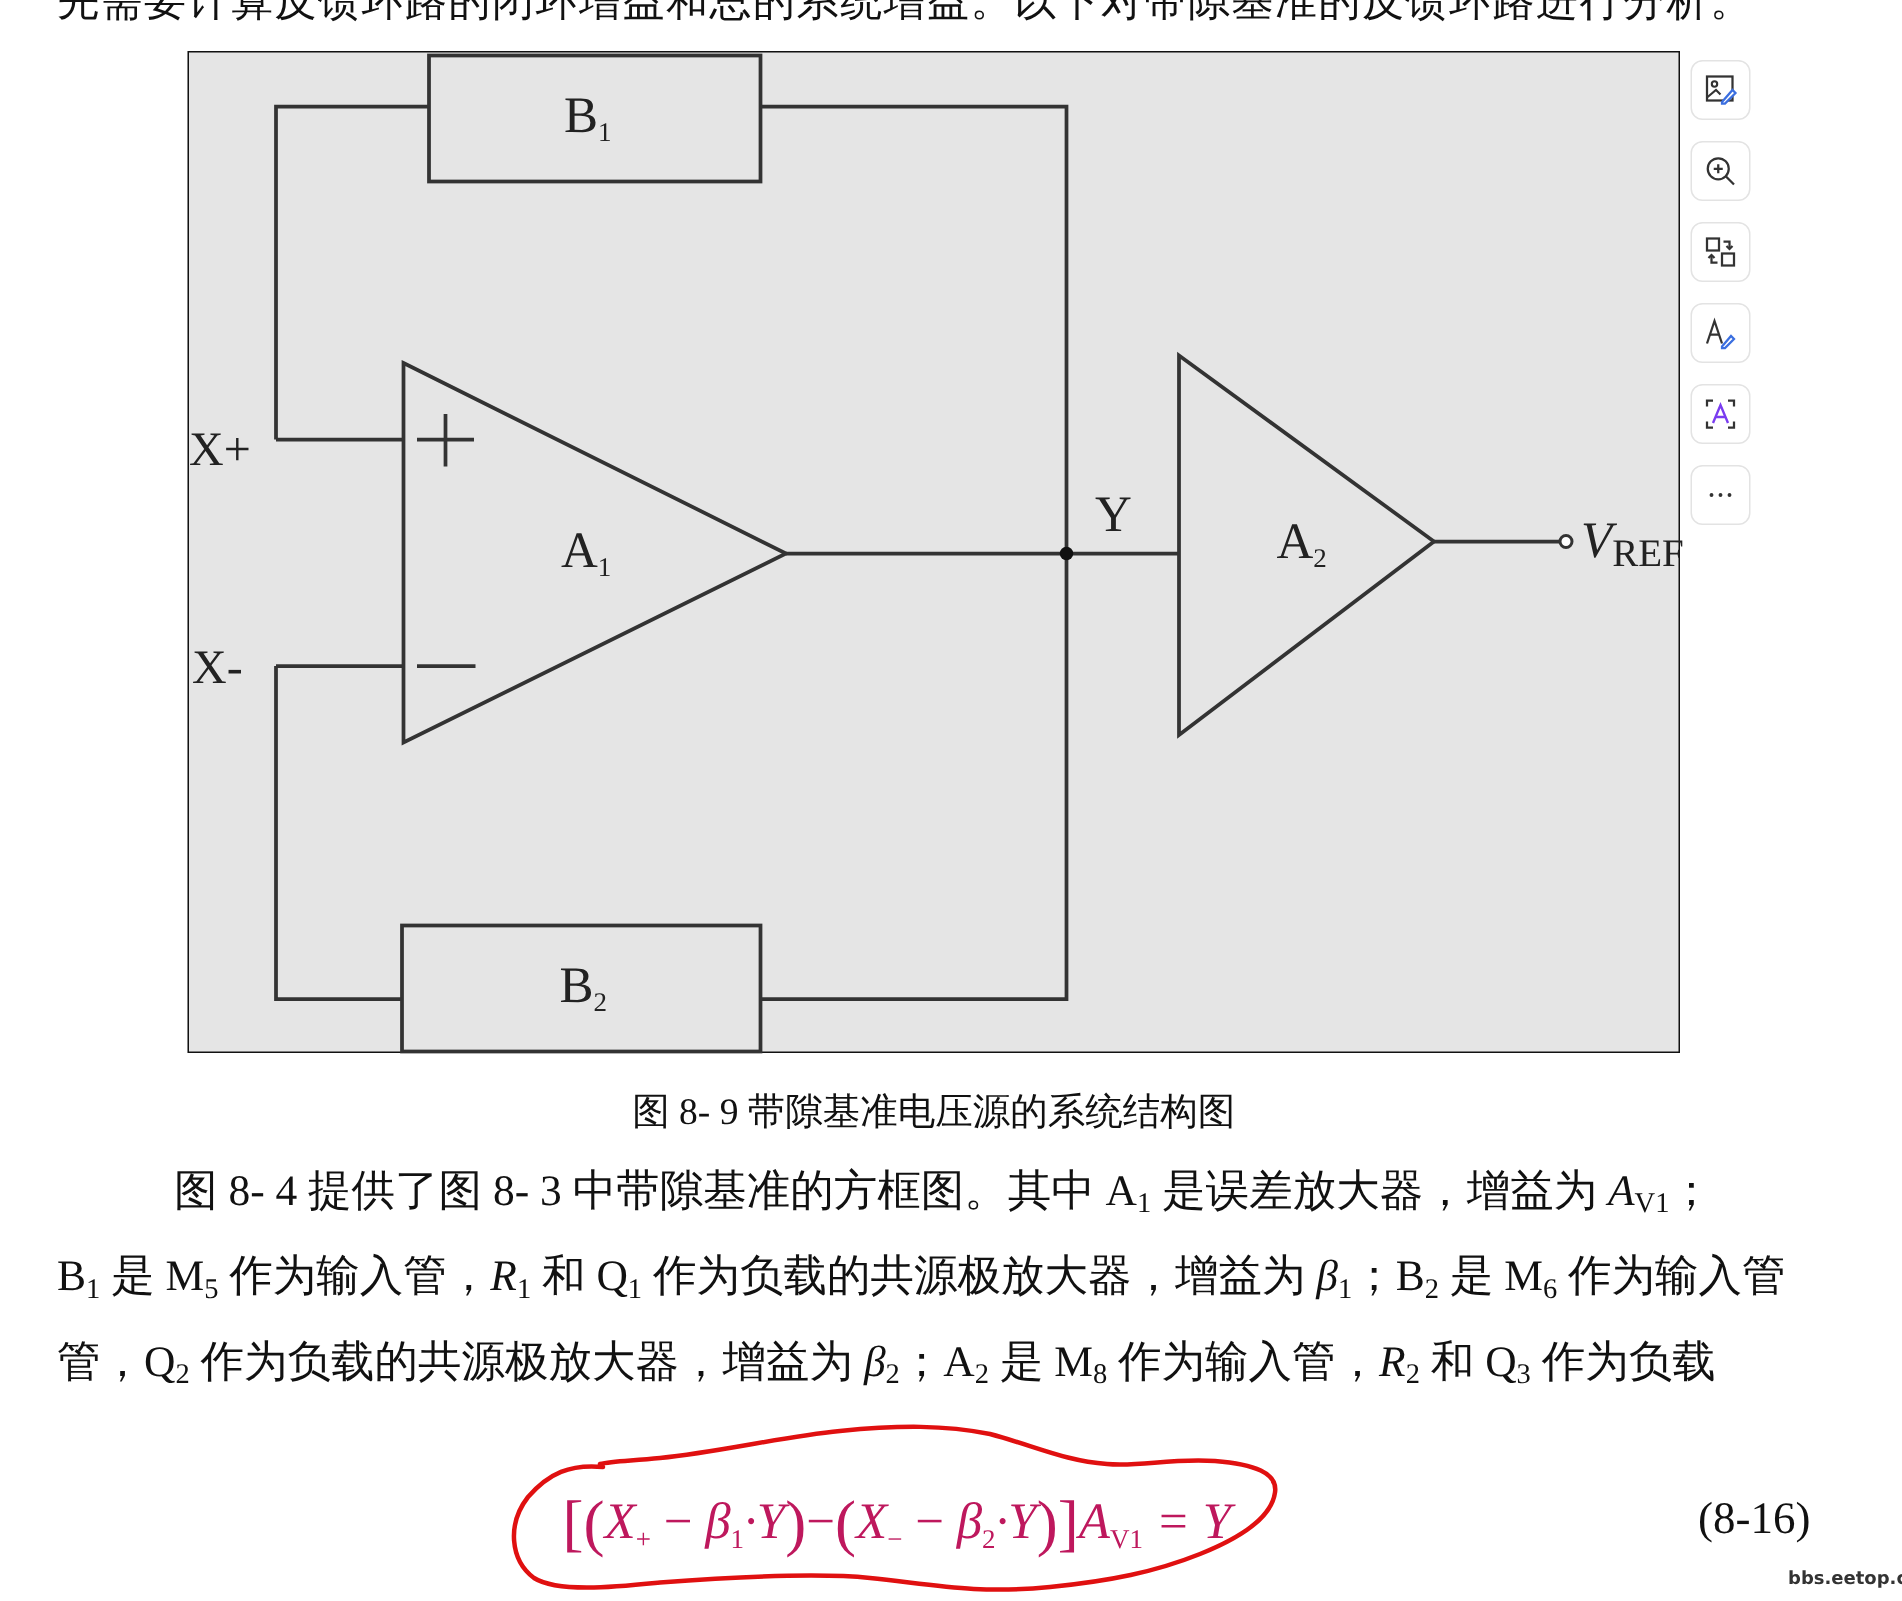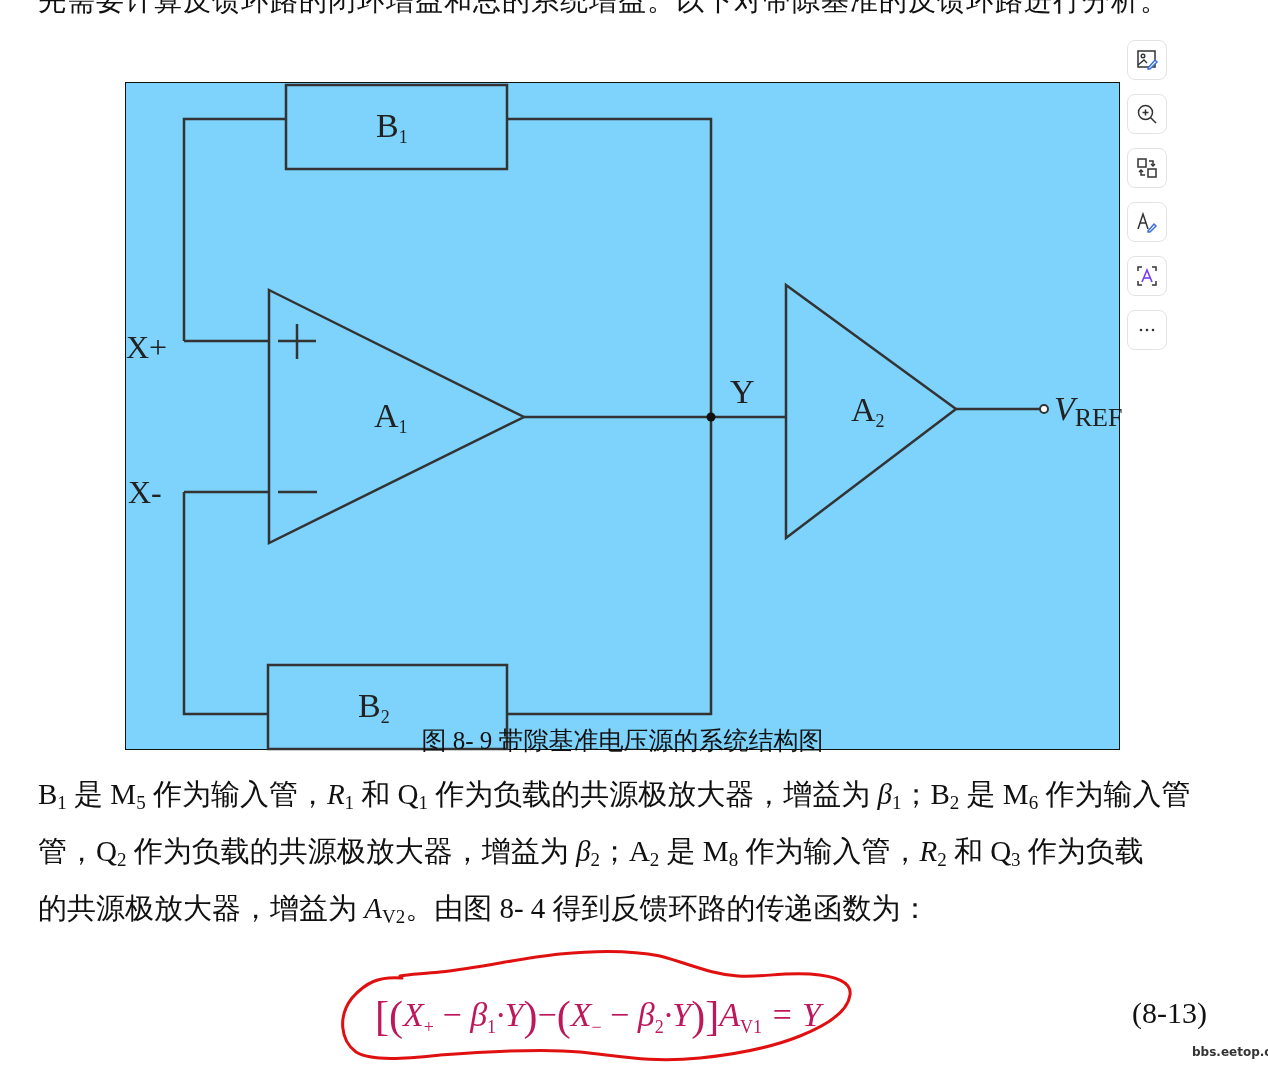--- a/index.html
+++ b/index.html
@@ -1,19 +1,19 @@
 <!DOCTYPE html>
 <html><head>
 <meta charset="utf-8">
 <style>
   html, body { margin:0; padding:0; background:#ffffff; }
   body { width:1268px; height:1067px; position:relative; overflow:hidden;
          font-family:"Liberation Serif","DejaVu Serif",serif; color:#111; }
   .top-line { position:absolute; left:38px; top:-18px; font-size:28px; white-space:nowrap; letter-spacing:1px; color:#111; }
-  .figure-box { position:absolute; left:125px; top:34px; width:995px; height:668px; border:1px solid #111; box-sizing:border-box; background:#7dd3fc;margin-top:48px; }
+  .figure-box { position:absolute; left:125px; top:34px; width:995px; height:668px; border:1px solid #111; box-sizing:border-box; background:#e5e5e5; }
   .figure-box svg { position:absolute; left:0; top:0; }
   .dlabel { position:absolute; font-family:"Liberation Serif",serif; font-size:34px; color:#222; white-space:nowrap; line-height:1; }
   .dlabel sub { font-size:18px; vertical-align:-6px; }
   .toolbar { position:absolute; left:1127px; top:40px; width:42px; }
   .tool-btn { width:40px; height:40px; border:1px solid #e3e3e3; border-radius:8px; background:#fff; margin-bottom:14px;
               display:flex; align-items:center; justify-content:center; box-sizing:border-box; cursor:pointer; }
   .tool-btn svg { width:24px; height:24px; }
   .caption { position:absolute; left:0; width:1245px; top:724px; text-align:center; font-size:25px; color:#111; }
   .para { position:absolute; left:38px; width:1190px; top:770px; font-size:29px; line-height:49px; color:#111; }
   .para .line { white-space:nowrap; display:block; }
@@ -60,21 +60,21 @@
 
       <polygon points="660,202 830,326 660,455"></polygon>
 
       <line x1="830" y1="326" x2="914" y2="326"></line>
       <circle cx="918" cy="326" r="4" stroke-width="2" fill="#fff"></circle>
     </g>
     <circle cx="585" cy="334" r="4.5" fill="#111"></circle>
   </svg>
 
   <div class="dlabel" style="left:250px;top:26px;"><span>B</span><sub>1</sub></div>
-  <div class="dlabel" style="left:232px;top:606px;"><span>B</span><sub>2</sub></div>
+  <div class="dlabel" style="left:247px;top:606px;"><span>B</span><sub>2</sub></div>
   <div class="dlabel" style="left:248px;top:316px;"><span>A</span><sub>1</sub></div>
   <div class="dlabel" style="left:725px;top:310px;"><span>A</span><sub>2</sub></div>
   <div class="dlabel" style="left:0px;top:248px;font-size:32px;">X+</div>
   <div class="dlabel" style="left:2px;top:393px;font-size:32px;">X-</div>
   <div class="dlabel" style="left:604px;top:292px;">Y</div>
   <div class="dlabel" style="left:928px;top:309px;font-style:italic;"><span>V</span><sub style="font-style:normal;font-size:26px;">REF</sub></div>
 </div>
 
 <div class="toolbar">
   <div class="tool-btn">
@@ -125,27 +125,27 @@
       <circle cx="6" cy="12" r="1.3" fill="#333"></circle>
       <circle cx="12" cy="12" r="1.3" fill="#333"></circle>
       <circle cx="18" cy="12" r="1.3" fill="#333"></circle>
     </svg>
   </div>
 </div>
 
 <div class="caption">图 8- 9 带隙基准电压源的系统结构图</div>
 
 <div class="para">
+  <span class="line indent"><span>图 8- 4 提供了图 8- 3 中带隙基准的方框图。其中 A</span><sub>1</sub><span> 是误差放大器，增益为 </span><i>A</i><sub>V1</sub><span>；</span></span>
   <span class="line"><span>B</span><sub>1</sub><span> 是 M</span><sub>5</sub><span> 作为输入管，</span><i>R</i><sub>1</sub><span> 和 Q</span><sub>1</sub><span> 作为负载的共源极放大器，增益为 </span><i>β</i><sub>1</sub><span>；B</span><sub>2</sub><span> 是 M</span><sub>6</sub><span> 作为输入管</span></span>
   <span class="line"><span>管，Q</span><sub>2</sub><span> 作为负载的共源极放大器，增益为 </span><i>β</i><sub>2</sub><span>；A</span><sub>2</sub><span> 是 M</span><sub>8</sub><span> 作为输入管，</span><i>R</i><sub>2</sub><span> 和 Q</span><sub>3</sub><span> 作为负载</span></span>
-  <span class="line"><span>的共源极放大器，增益为 </span><i>A</i><sub>V2</sub><span>。由图 8- 4 得到反馈环路的传递函数为：</span></span>
 </div>
 
 <div class="equation">
   <span class="br">[</span><span class="br">(</span><span>X</span><sub>+</sub><span style="font-style:normal"> − </span><span>β</span><sub>1</sub><span>·Y</span><span class="br">)</span><span style="font-style:normal">−</span><span class="br">(</span><span>X</span><sub>−</sub><span style="font-style:normal"> − </span><span>β</span><sub>2</sub><span>·Y</span><span class="br">)</span><span class="br">]</span><span>A</span><sub>V1</sub><span> = Y</span>
 </div>
-<div class="eq-number">(8-13)</div>
+<div class="eq-number">(8-16)</div>
 
 <svg class="annotation" width="1268" height="1067">
   <path d="M402 978 C380 976 366 982 352 998 C338 1016 340 1040 356 1052 C372 1062 410 1058 440 1055 C480 1052 540 1048 580 1052 C620 1056 650 1063 700 1058 C740 1054 770 1048 800 1036 C830 1024 848 1010 850 995 C852 982 836 976 810 974 C780 972 760 978 738 976 C710 974 690 964 660 956 C630 950 600 950 560 954 C520 958 480 968 440 972 C420 974 408 974 400 976" fill="none" stroke="#e01010" stroke-width="3" stroke-linecap="round"></path>
 </svg>
 
 <div class="watermark">bbs.eetop.cn</div>
 
 </body></html>

